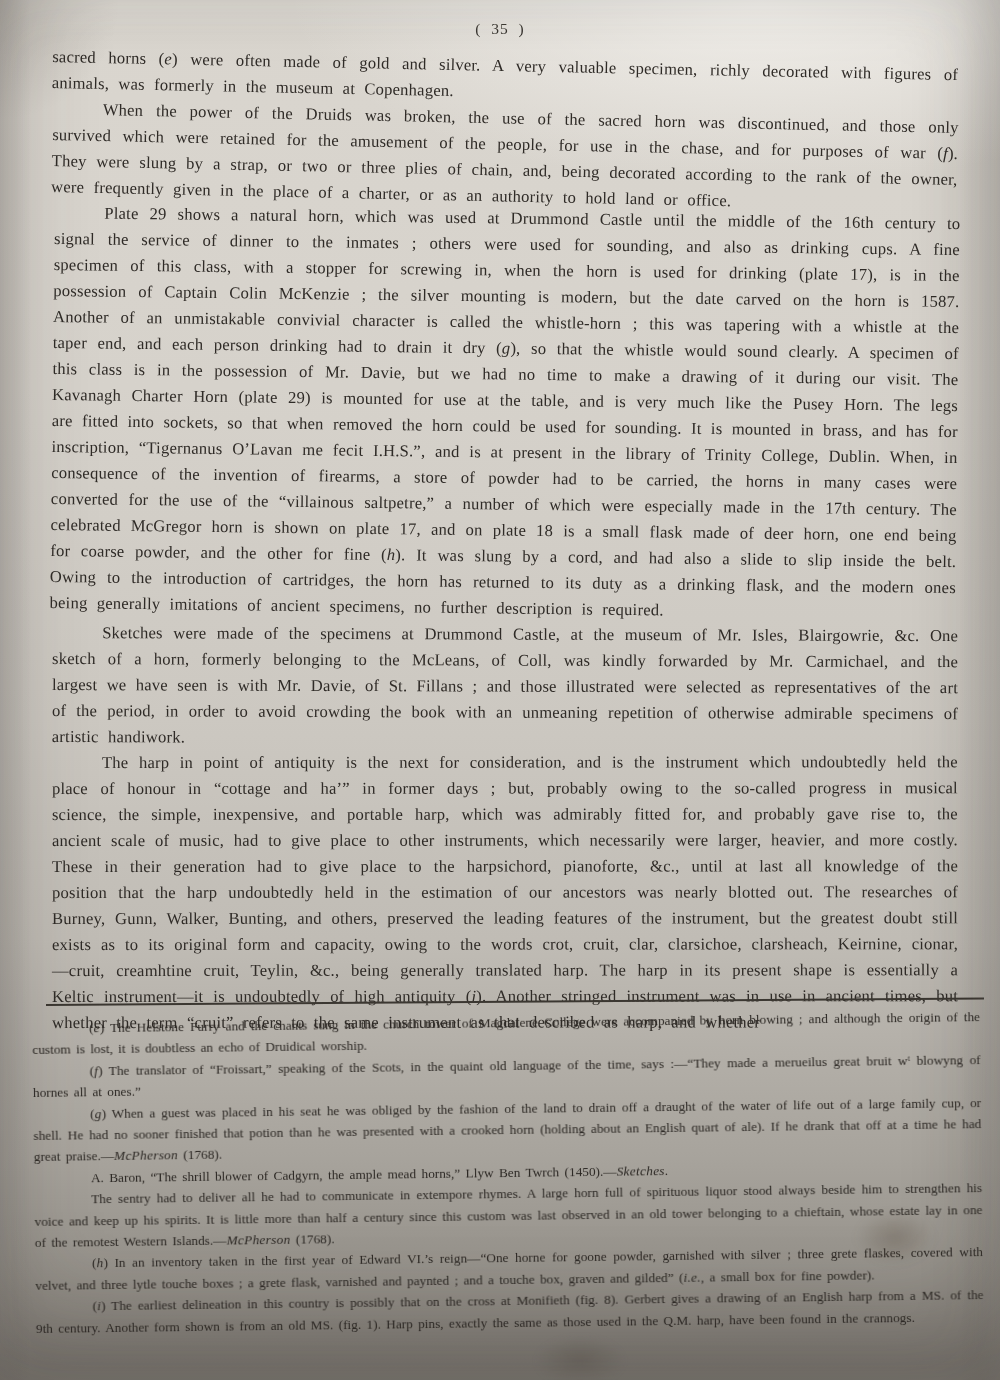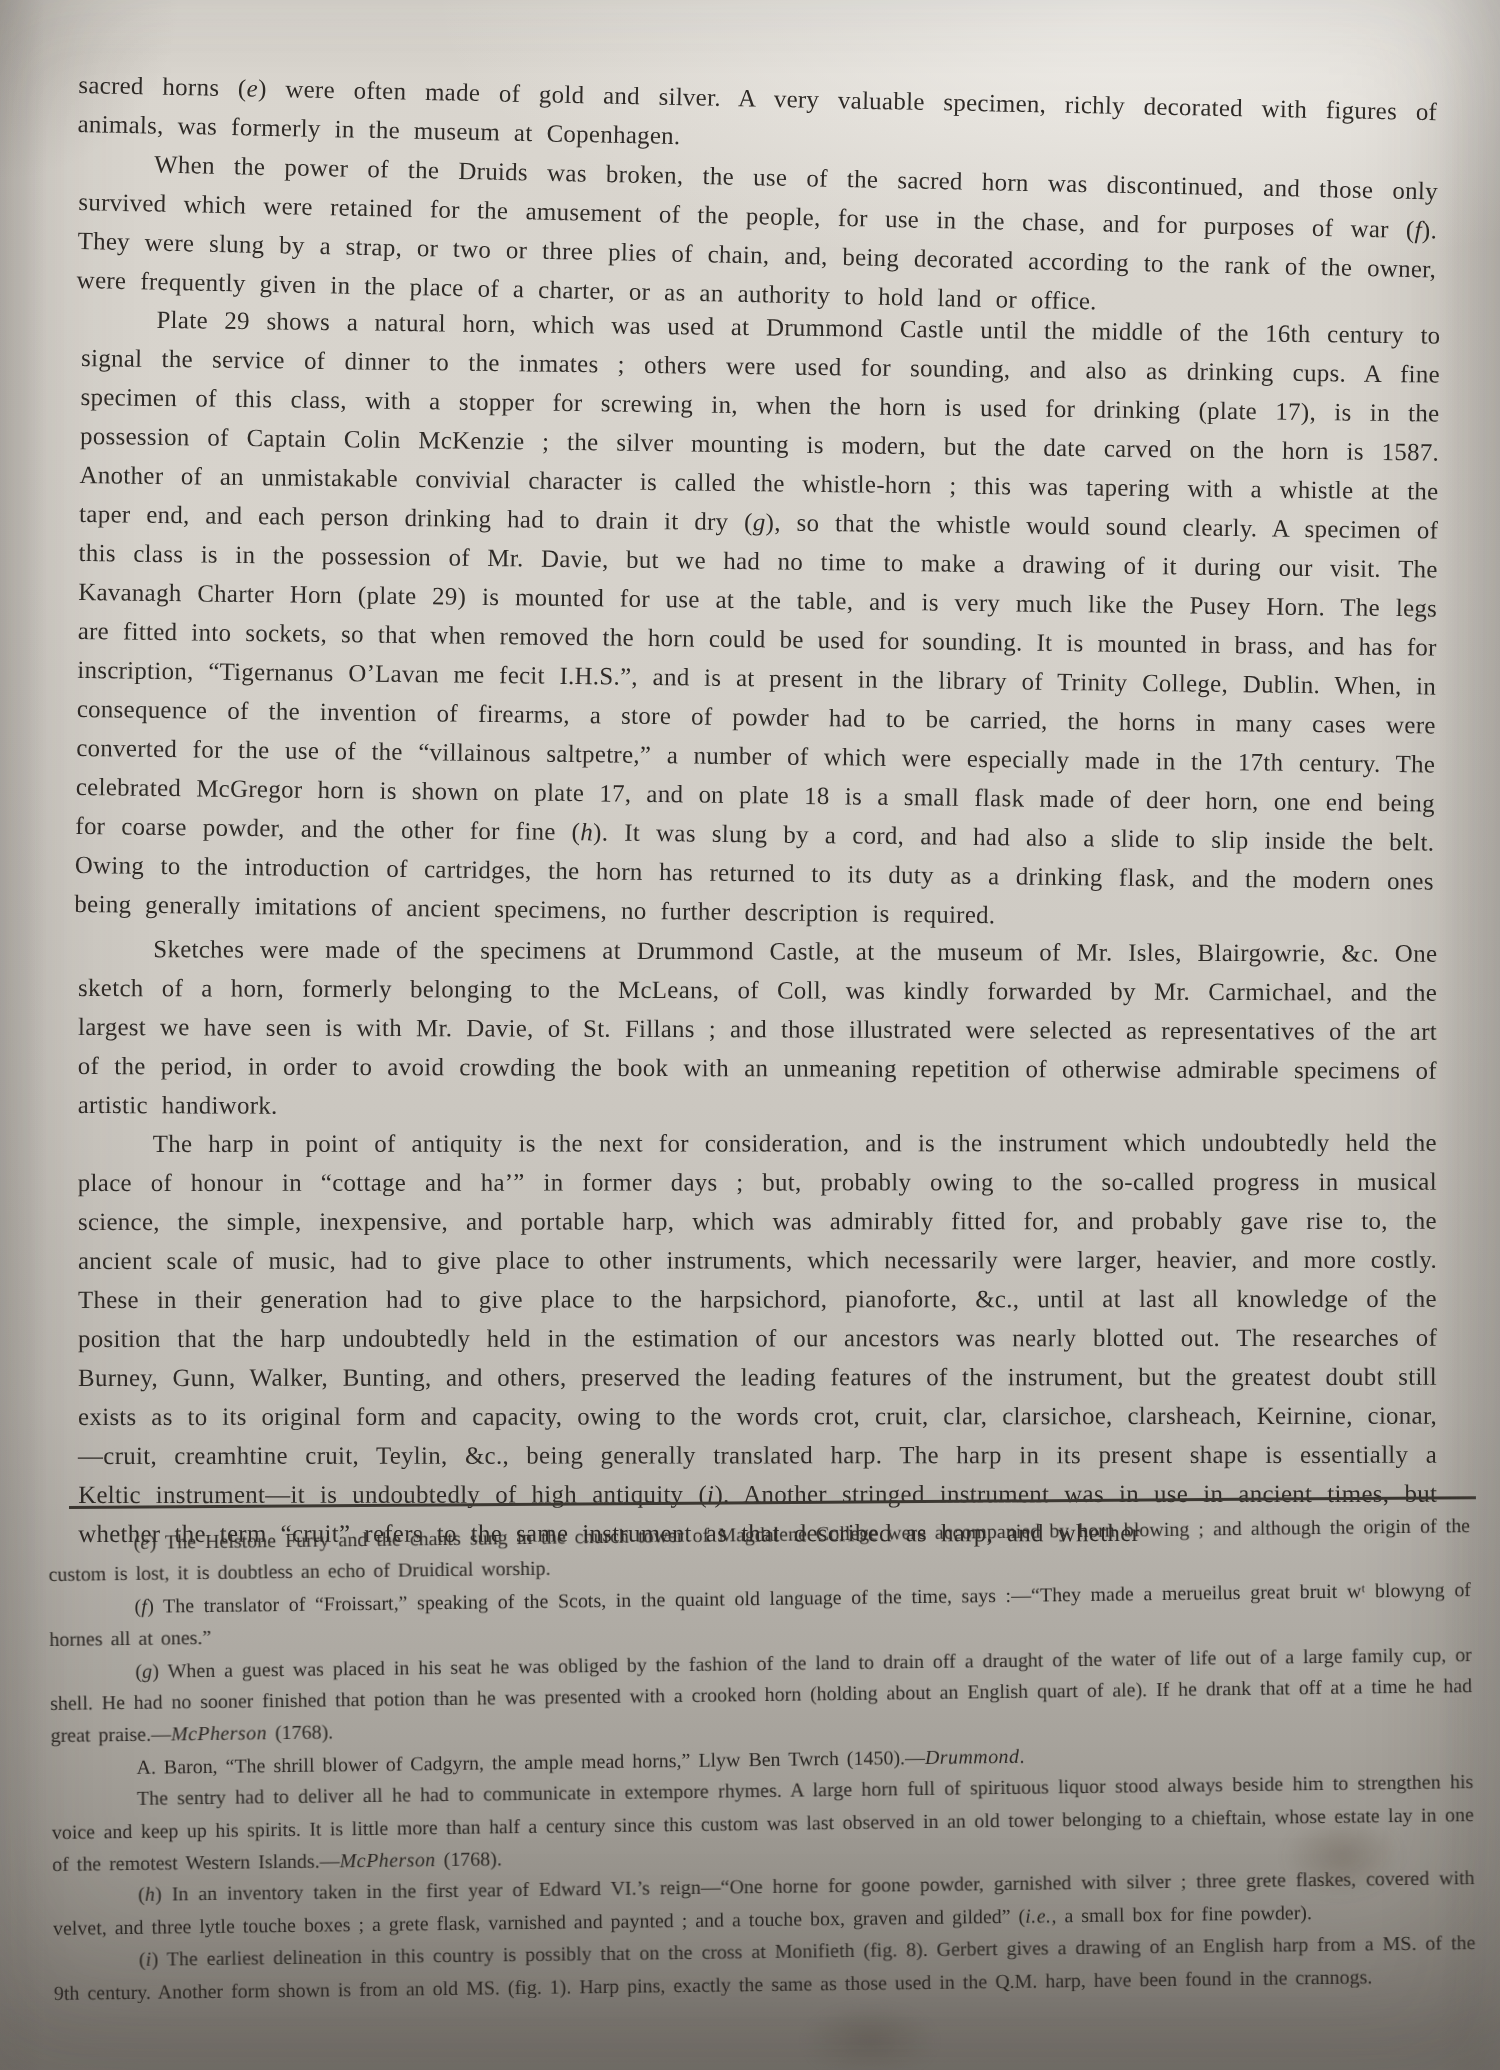--- a/index.html
+++ b/index.html
@@ -35,36 +35,37 @@
     background:radial-gradient(ellipse at center, rgba(74,60,44,0.28), rgba(74,60,44,0) 70%); filter:blur(4px); }
   .smudge-b { position:absolute; left:535px; top:1336px; width:90px; height:50px;
     background:radial-gradient(ellipse at center, rgba(105,99,92,0.55), rgba(105,99,92,0) 70%); filter:blur(3px); }
   i { letter-spacing:0.3px; }
 </style>
 </head>
 <body>
 
 <div class="page">
 
+  <div class="pageno">(&nbsp;&nbsp;35&nbsp;&nbsp;)</div>
 
   <div class="body-area">
     <p class="bp bp-0">sacred horns (<i>e</i>) were often made of gold and silver.  A very valuable specimen, richly decorated with figures of animals, was formerly in the museum at Copenhagen.</p>
     <p class="bp bp-1">When the power of the Druids was broken, the use of the sacred horn was discontinued, and those only survived which were retained for the amusement of the people, for use in the chase, and for purposes of war (<i>f</i>).  They were slung by a strap, or two or three plies of chain, and, being decorated according to the rank of the owner, were frequently given in the place of a charter, or as an authority to hold land or office.</p>
     <p class="bp bp-2">Plate 29 shows a natural horn, which was used at Drummond Castle until the middle of the 16th century to signal the service of dinner to the inmates ; others were used for sounding, and also as drinking cups.  A fine specimen of this class, with a stopper for screwing in, when the horn is used for drinking (plate 17), is in the possession of Captain Colin McKenzie ; the silver mounting is modern, but the date carved on the horn is 1587.  Another of an unmistakable convivial character is called the whistle-horn ; this was tapering with a whistle at the taper end, and each person drinking had to drain it dry (<i>g</i>), so that the whistle would sound clearly.  A specimen of this class is in the possession of Mr. Davie, but we had no time to make a drawing of it during our visit.  The Kavanagh Charter Horn (plate 29) is mounted for use at the table, and is very much like the Pusey Horn.  The legs are fitted into sockets, so that when removed the horn could be used for sounding.  It is mounted in brass, and has for inscription, “Tigernanus O’Lavan me fecit I.H.S.”, and is at present in the library of Trinity College, Dublin. When, in consequence of the invention of firearms, a store of powder had to be carried, the horns in many cases were converted for the use of the “villainous saltpetre,” a number of which were especially made in the 17th century. The celebrated McGregor horn is shown on plate 17, and on plate 18 is a small flask made of deer horn, one end being for coarse powder, and the other for fine (<i>h</i>).  It was slung by a cord, and had also a slide to slip inside the belt.  Owing to the introduction of cartridges, the horn has returned to its duty as a drinking flask, and the modern ones being generally imitations of ancient specimens, no further description is required.</p>
     <p class="bp bp-3">Sketches were made of the specimens at Drummond Castle, at the museum of Mr. Isles, Blairgowrie, &amp;c.  One sketch of a horn, formerly belonging to the McLeans, of Coll, was kindly forwarded by Mr. Carmichael, and the largest we have seen is with Mr. Davie, of St. Fillans ; and those illustrated were selected as representatives of the art of the period, in order to avoid crowding the book with an unmeaning repetition of otherwise admirable specimens of artistic handiwork.</p>
     <p class="bp bp-4">The harp in point of antiquity is the next for consideration, and is the instrument which undoubtedly held the place of honour in “cottage and ha’” in former days ; but, probably owing to the so-called progress in musical science, the simple, inexpensive, and portable harp, which was admirably fitted for, and probably gave rise to, the ancient scale of music, had to give place to other instruments, which necessarily were larger, heavier, and more costly. These in their generation had to give place to the harpsichord, pianoforte, &amp;c., until at last all knowledge of the position that the harp undoubtedly held in the estimation of our ancestors was nearly blotted out.  The researches of Burney, Gunn, Walker, Bunting, and others, preserved the leading features of the instrument, but the greatest doubt still exists as to its original form and capacity, owing to the words crot, cruit, clar, clarsichoe, clarsheach, Keirnine, cionar,—cruit, creamhtine cruit, Teylin, &amp;c., being generally translated harp.  The harp in its present shape is essentially a Keltic instrument—it is undoubtedly of high antiquity (<i>i</i>).  Another stringed instrument was in use in ancient times, but whether the term “cruit” refers to the same instrument as that described as harp, and whether</p>
   </div>
 
   <div class="fn-rule"></div>
 
   <div class="fnotes">
     <p class="fn">(<i>e</i>) The Helstone Furry and the chants sung in the church tower of Magdalene College were accompanied by horn blowing ; and although the origin of the custom is lost, it is doubtless an echo of Druidical worship.</p>
     <p class="fn">(<i>f</i>) The translator of “Froissart,” speaking of the Scots, in the quaint old language of the time, says :—“They made a merueilus great bruit wᵗ blowyng of hornes all at ones.”</p>
     <p class="fn">(<i>g</i>) When a guest was placed in his seat he was obliged by the fashion of the land to drain off a draught of the water of life out of a large family cup, or shell.  He had no sooner finished that potion than he was presented with a crooked horn (holding about an English quart of ale).  If he drank that off at a time he had great praise.—<i>McPherson</i> (1768).</p>
-    <p class="fn">A. Baron, “The shrill blower of Cadgyrn, the ample mead horns,” Llyw Ben Twrch (1450).—<i>Drummond</i>.</p>
+    <p class="fn">A. Baron, “The shrill blower of Cadgyrn, the ample mead horns,” Llyw Ben Twrch (1450).—<i>Sketches</i>.</p>
     <p class="fn">The sentry had to deliver all he had to communicate in extempore rhymes.  A large horn full of spirituous liquor stood always beside him to strengthen his voice and keep up his spirits.  It is little more than half a century since this custom was last observed in an old tower belonging to a chieftain, whose estate lay in one of the remotest Western Islands.—<i>McPherson</i> (1768).</p>
     <p class="fn">(<i>h</i>) In an inventory taken in the first year of Edward VI.’s reign—“One horne for goone powder, garnished with silver ; three grete flaskes, covered with velvet, and three lytle touche boxes ; a grete flask, varnished and paynted ; and a touche box, graven and gilded” (<i>i.e.</i>, a small box for fine powder).</p>
     <p class="fn">(<i>i</i>) The earliest delineation in this country is possibly that on the cross at Monifieth (fig. 8).  Gerbert gives a drawing of an English harp from a MS. of the 9th century.  Another form shown is from an old MS. (fig. 1).  Harp pins, exactly the same as those used in the Q.M. harp, have been found in the crannogs.</p>
   </div>
 
   <div class="smudge-a"></div>
   <div class="smudge-b"></div>
   <div class="vignette"></div>
 </div>
 

